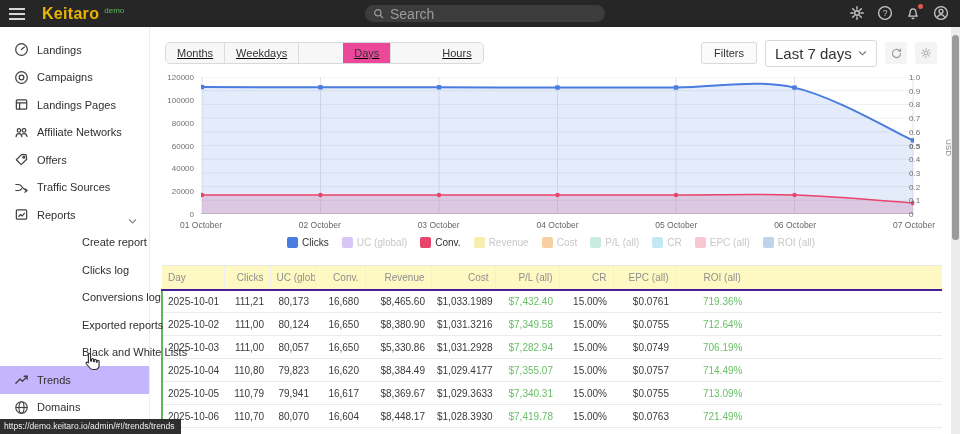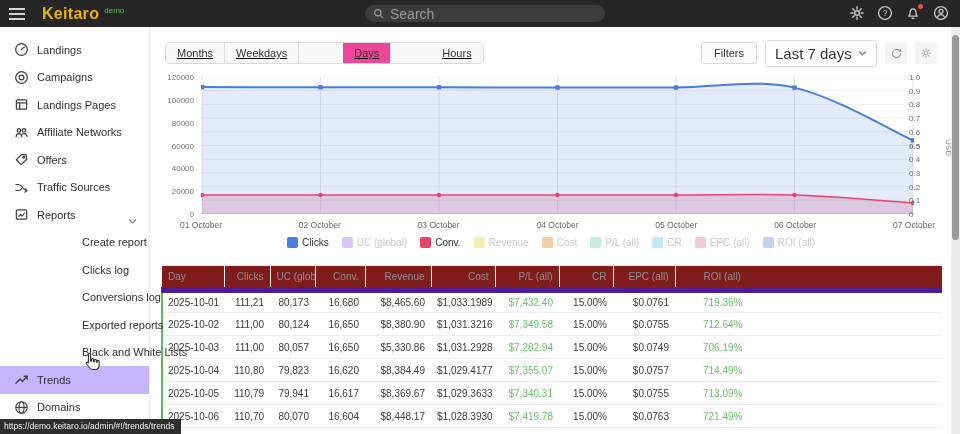--- a/index.html
+++ b/index.html
@@ -67,23 +67,23 @@
     white-space:nowrap; }
   .legend { position:absolute; left:0; right:0; top:166px; display:flex;
     justify-content:center; gap:13px; }
   .legend-item { display:flex; align-items:center; gap:4px; cursor:pointer; }
   .legend-swatch { width:11px; height:11px; border-radius:2px; }
   .legend-label { font-size:10px; color:#c7c7c7; }
   .legend-item.on .legend-label { color:#2f2f2f; }
   .trend-table { margin:12px 10px 0 10px; border-collapse:collapse; table-layout:fixed;
     width:781px; font-size:10px; }
   .trend-table th { font-weight:normal; color:#8f8f8f; font-size:10px; height:24px;
-    border-top:1px solid #e8e8e8; border-bottom:6px solid #4c1d95;
+    border-top:1px solid #e8e8e8; border-bottom:2px solid #4c1d95;
     border-right:1px solid #ededed; padding:0 6px; text-align:right; white-space:nowrap;
-    overflow:hidden; cursor:pointer; background:#7f1d1d; }
+    overflow:hidden; cursor:pointer; background:#fef9c3; }
   .trend-table th:last-child { border-right:none; }
   .trend-table th.c-day { text-align:left; }
   .trend-table th.c-roi { text-align:left; padding-left:28px; }
   .trend-table td { height:23px; color:#3a3a3a; padding:0 6px; text-align:right;
     border-bottom:1px solid #eceaea; white-space:nowrap; overflow:hidden; }
   .trend-table td.c-day { text-align:left; border-left:2px solid #5cb85c; padding-left:5px; }
   .trend-table td.c-roi { text-align:left; padding-left:28px; }
   .trend-table td.green { color:#6abf69; }
   .vscroll { position:absolute; right:0; top:27px; width:9px; bottom:0; background:#ececec; }
   .vscroll .thumb { position:absolute; left:1px; right:1px; top:8px; height:205px;

